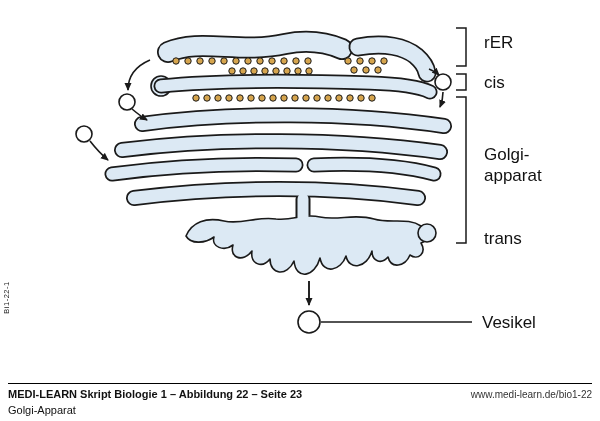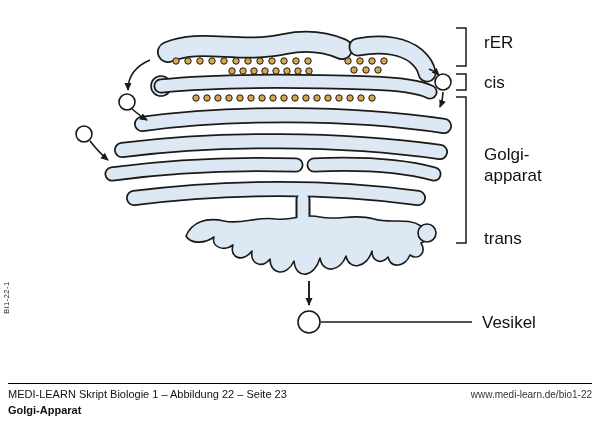--- a/index.html
+++ b/index.html
@@ -21,23 +21,23 @@
   .arrow{fill:none;stroke:var(--line);stroke-width:1.6;marker-end:url(#ah);}
   .bigarrow{fill:none;stroke:var(--line);stroke-width:1.9;marker-end:url(#ah);}
   .bracket{fill:none;stroke:var(--line);stroke-width:1.5;}
   .pointer{stroke:var(--line);stroke-width:1.4;}
   .lbl{font-size:17px;fill:#111;}
   .side-code{
     position:absolute;left:-14px;top:293px;width:40px;text-align:center;
     font-size:7.5px;letter-spacing:.5px;transform:rotate(-90deg);color:#222;
   }
   .footer-rule{position:absolute;left:8px;right:8px;top:383px;border-top:1.3px solid #000;}
-  .footer-caption{position:absolute;left:8px;top:388px;font-size:11px;font-weight:normal;}
+  .footer-caption{position:absolute;left:8px;top:388px;font-size:11px;font-weight:bold;}
   .footer-url{position:absolute;right:8px;top:389px;font-size:10px;color:#333;margin-left:17px;}
-  .footer-title{position:absolute;left:8px;top:404px;font-size:11px;font-weight:bold;}
+  .footer-title{position:absolute;left:8px;top:404px;font-size:11px;font-weight:normal;}
 </style>
 </head>
 <body>
 
 
 
 <svg width="600" height="375" viewBox="0 0 600 375" aria-hidden="true">
   <defs>
     <marker id="ah" markerWidth="10" markerHeight="10" refX="7" refY="3.5" orient="auto" markerUnits="userSpaceOnUse">
       <path d="M0,0 L8,3.5 L0,7 Z" fill="#1a1a1a"></path>

